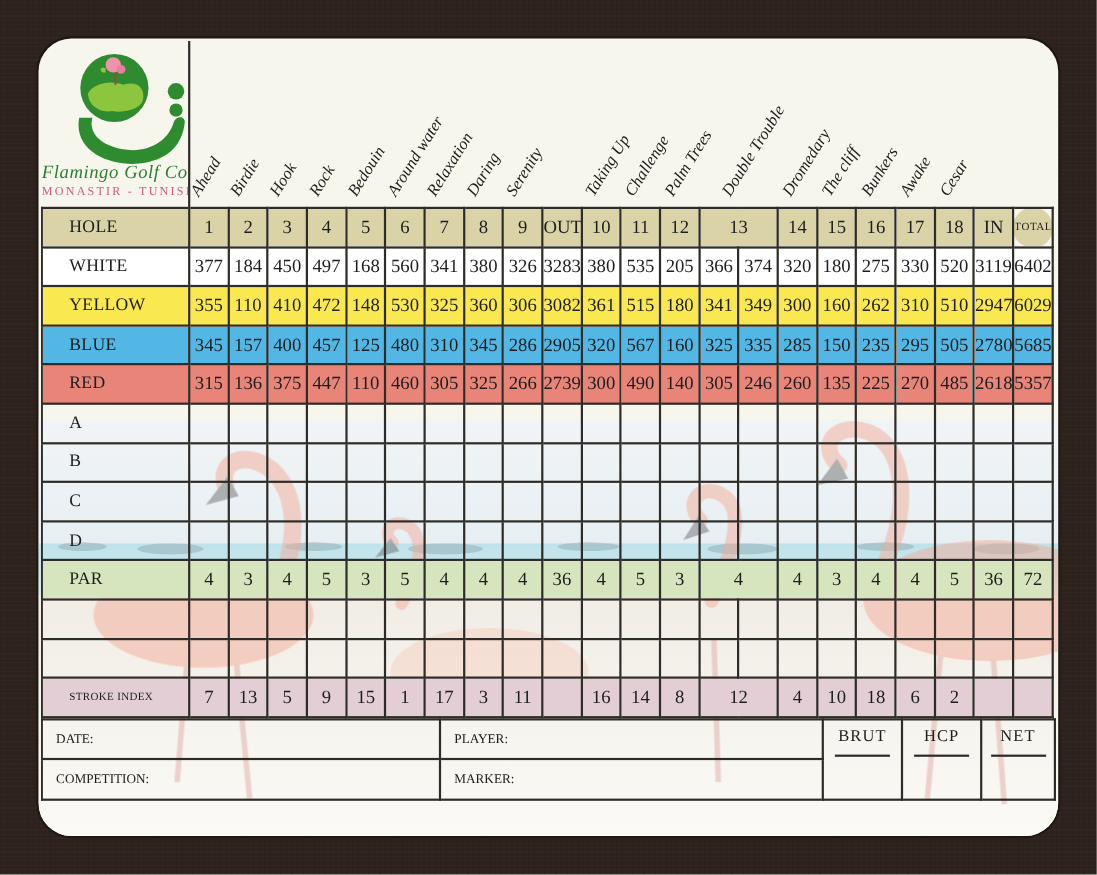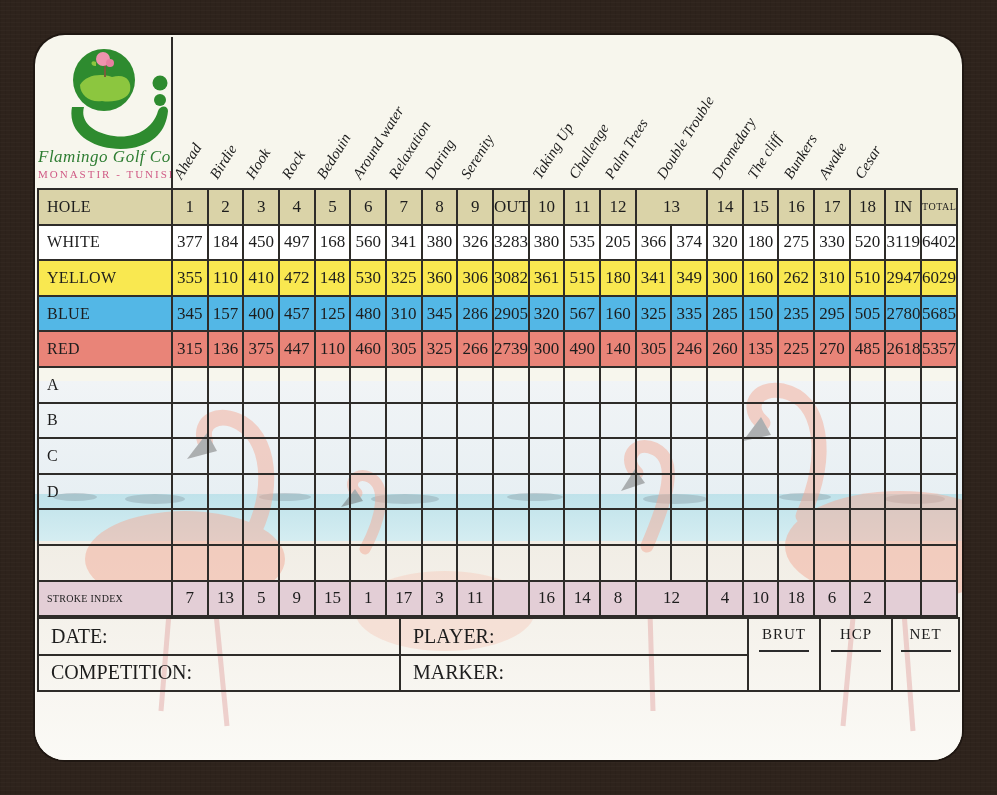--- a/index.html
+++ b/index.html
@@ -18,38 +18,38 @@
     box-shadow:0 0 0 2px #1f1712;
   }
   .photo{position:absolute; left:0; top:346px; width:927px; height:379px; z-index:0;}
   .grid-wrap{position:absolute; left:2px; top:2px; z-index:1;}
   table{border-collapse:collapse; table-layout:fixed;}
   td{border:2px solid #2e2c29; text-align:center; font-size:17px; padding:0; overflow:hidden; white-space:nowrap;}
   .main{width:921px;}
   .c-label{width:134px;}
   tr.r-head td{height:151px; border-top:none;}
   tr.r td{height:33.6px;}
-  td.lbl{text-align:left; padding-left:8px; font-size:16px; letter-spacing:.3px;}
+  td.lbl{text-align:left; padding-left:24px; font-size:16px; letter-spacing:.3px;}
   td.logo-cell{border:none; position:relative;}
   td.names-cell{border:none; border-left:2px solid #2e2c29; position:relative;}
   .rot{
     position:absolute; bottom:6px; font-style:italic; font-size:15px; color:#1c1c1c;
     transform:rotate(-58deg); transform-origin:0 100%; white-space:nowrap;
   }
   tr.row-hole td{background:var(--hole-bg);}
   tr.row-white td{background:#ffffff;margin-top:24px;}
   tr.row-yellow td{background:var(--yellow-bg);}
   tr.row-blue td{background:var(--blue-bg);}
   tr.row-red td{background:var(--red-bg);}
   tr.row-par td{background:var(--par-bg);}
   tr.row-si td{background:var(--si-bg);}
   tr.row-clear td{background:transparent;}
-  td.total-hd{font-size:10px; letter-spacing:.5px;}
+  td.total-hd{font-size:10px; letter-spacing:.5px;border-radius:17px;}
   .footer{width:921px;}
-  .footer td{height:34.5px; font-size:20px;}
+  .footer td{height:34.5px; font-size:12px;}
   .footer td.f-lbl{text-align:left; padding-left:12px;}
   .footer td.scorebox{vertical-align:top; padding-top:7px; font-size:15px; letter-spacing:1px; background:transparent;}
   .scorebox .uline{display:block; width:50px; margin:7px auto 0; border-bottom:2px solid #2b2b2b;}
   
   .logo-svg{position:absolute; left:18px; top:10px;}
   .brand{position:absolute; left:0; width:100%; text-align:center;}
   .brand-script{top:110px; font-style:italic; font-size:17px; color:var(--accent-green); letter-spacing:.5px;}
   .brand-loc{top:131px; font-size:11px; color:var(--accent-pink); letter-spacing:2px;}
 </style>
 </head>
@@ -377,20 +377,44 @@
             <td></td>
             <td></td>
             <td></td>
             <td></td>
             <td></td>
             <td></td>
             <td></td>
             <td></td>
     </tr>
 
+    <tr class="r row-par">
+      <td class="lbl">PAR</td>
+      <td>4</td>
+            <td>3</td>
+            <td>4</td>
+            <td>5</td>
+            <td>3</td>
+            <td>5</td>
+            <td>4</td>
+            <td>4</td>
+            <td>4</td>
+            <td>36</td>
+            <td>4</td>
+            <td>5</td>
+            <td>3</td>
+            <td colspan="2">4</td>
+            <td>4</td>
+            <td>3</td>
+            <td>4</td>
+            <td>4</td>
+            <td>5</td>
+            <td>36</td>
+            <td>72</td>
+    </tr>
 
     <tr class="r row-clear">
       <td class="lbl"></td>
       <td></td>
             <td></td>
             <td></td>
             <td></td>
             <td></td>
             <td></td>
             <td></td>

